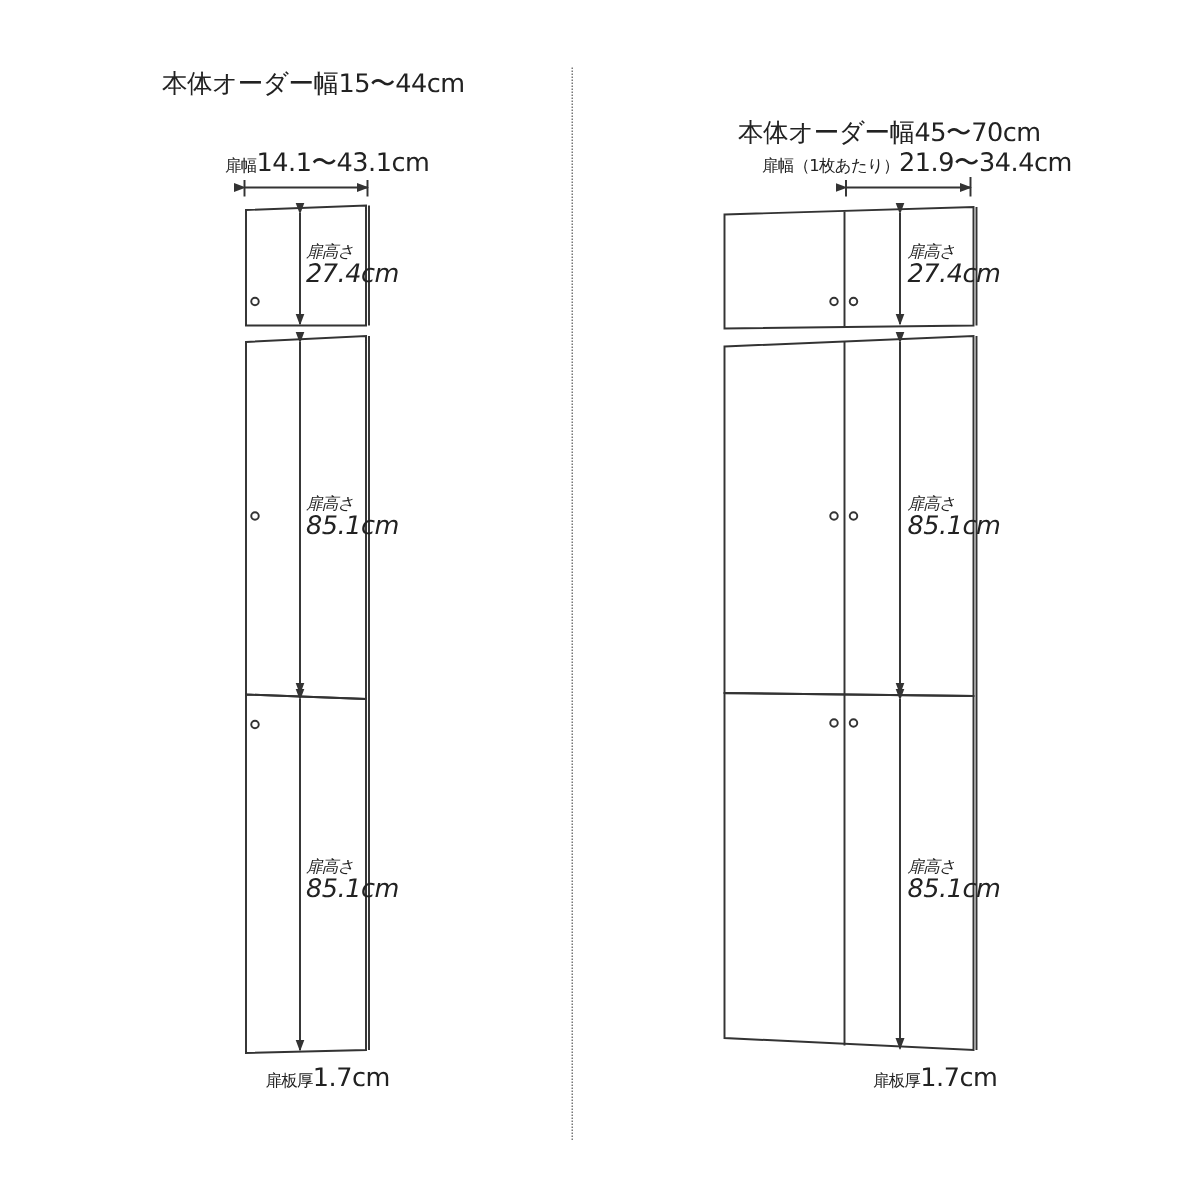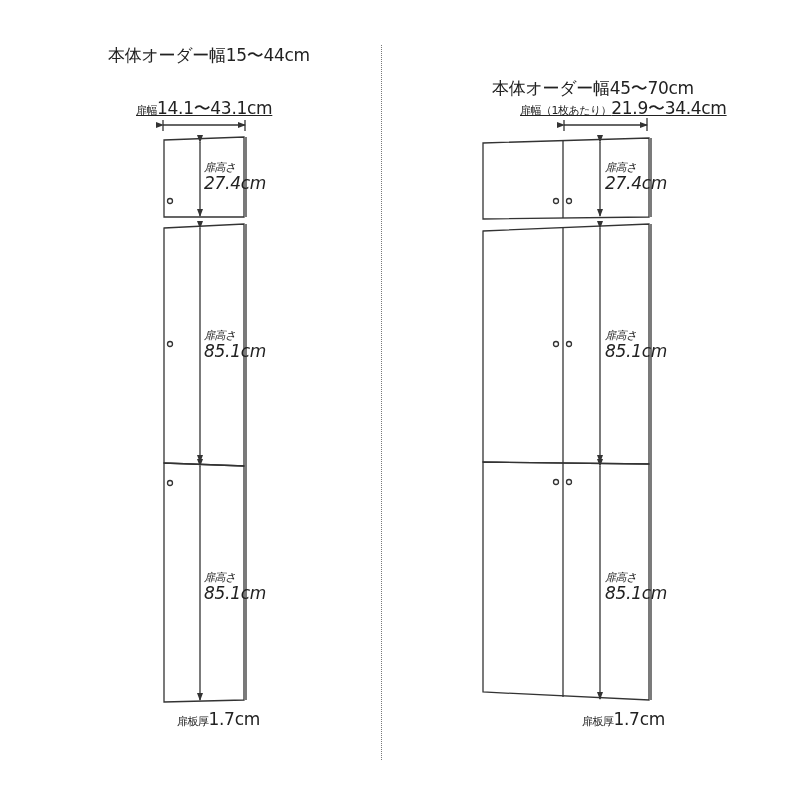--- a/index.html
+++ b/index.html
@@ -64,41 +64,41 @@
     <circle cx="556" cy="344" r="2.5"></circle>
       <circle cx="569" cy="344" r="2.5"></circle>
     <circle cx="556" cy="482" r="2.5"></circle>
       <circle cx="569" cy="482" r="2.5"></circle>
   </g>
 </svg>
 
 <div class="abs divider"></div>
 
 <div class="abs title" style="left:108px;top:44px;text-align:right;">本体オーダー幅15〜44cm</div>
-<div class="abs" style="left:136px;top:97px;white-space:nowrap;text-decoration:underline;">
+<div class="abs" style="left:150px;top:97px;white-space:nowrap;">
   <span class="lbl-small">扉幅</span><span class="lbl-big">14.1〜43.1cm</span>
 </div>
 <div class="abs dimlbl" style="left:204px;top:162px;">
   <div class="lbl-small">扉高さ</div>
   <div class="lbl-big">27.4cm</div>
 </div>
 <div class="abs dimlbl" style="left:204px;top:330px;">
   <div class="lbl-small">扉高さ</div>
   <div class="lbl-big">85.1cm</div>
 </div>
 <div class="abs dimlbl" style="left:204px;top:572px;">
   <div class="lbl-small">扉高さ</div>
   <div class="lbl-big">85.1cm</div>
 </div>
 <div class="abs" style="left:177px;top:709px;white-space:nowrap;">
   <span class="lbl-small">扉板厚</span><span class="lbl-big">1.7cm</span>
 </div>
 
 <div class="abs title" style="left:492px;top:48px;margin-top:29px;">本体オーダー幅45〜70cm</div>
-<div class="abs" style="left:520px;top:97px;white-space:nowrap;text-decoration:underline;">
+<div class="abs" style="left:508px;top:97px;white-space:nowrap;">
   <span class="lbl-small">扉幅（1枚あたり）</span><span class="lbl-big">21.9〜34.4cm</span>
 </div>
 <div class="abs dimlbl" style="left:605px;top:162px;">
   <div class="lbl-small">扉高さ</div>
   <div class="lbl-big">27.4cm</div>
 </div>
 <div class="abs dimlbl" style="left:605px;top:330px;">
   <div class="lbl-small">扉高さ</div>
   <div class="lbl-big">85.1cm</div>
 </div>

